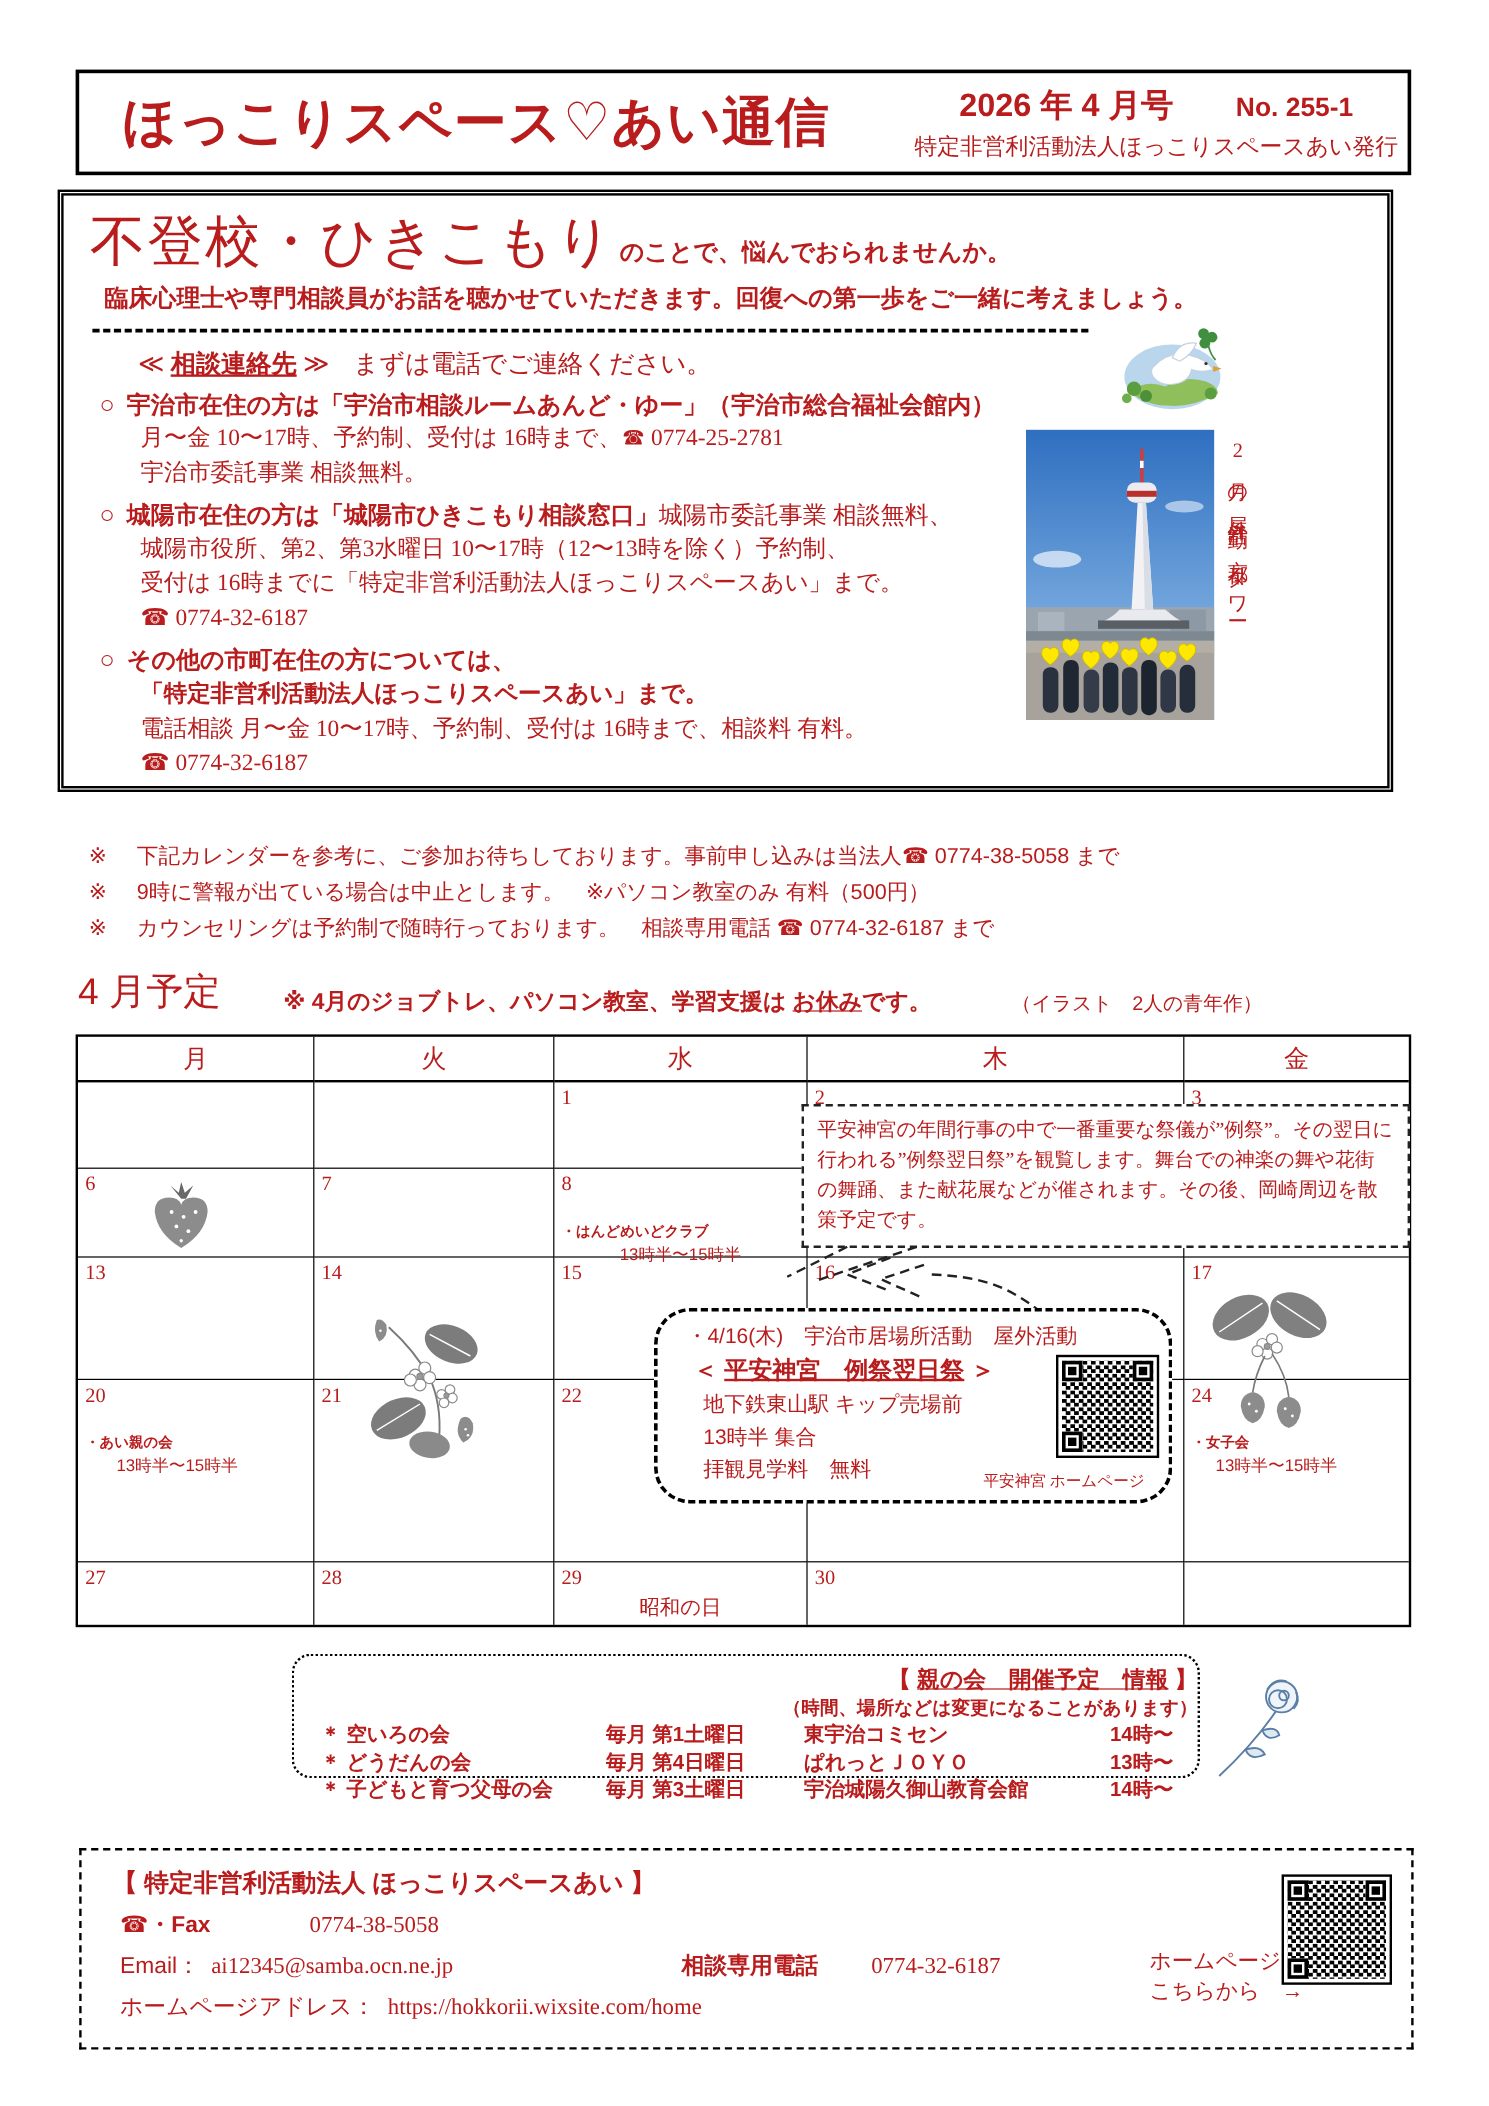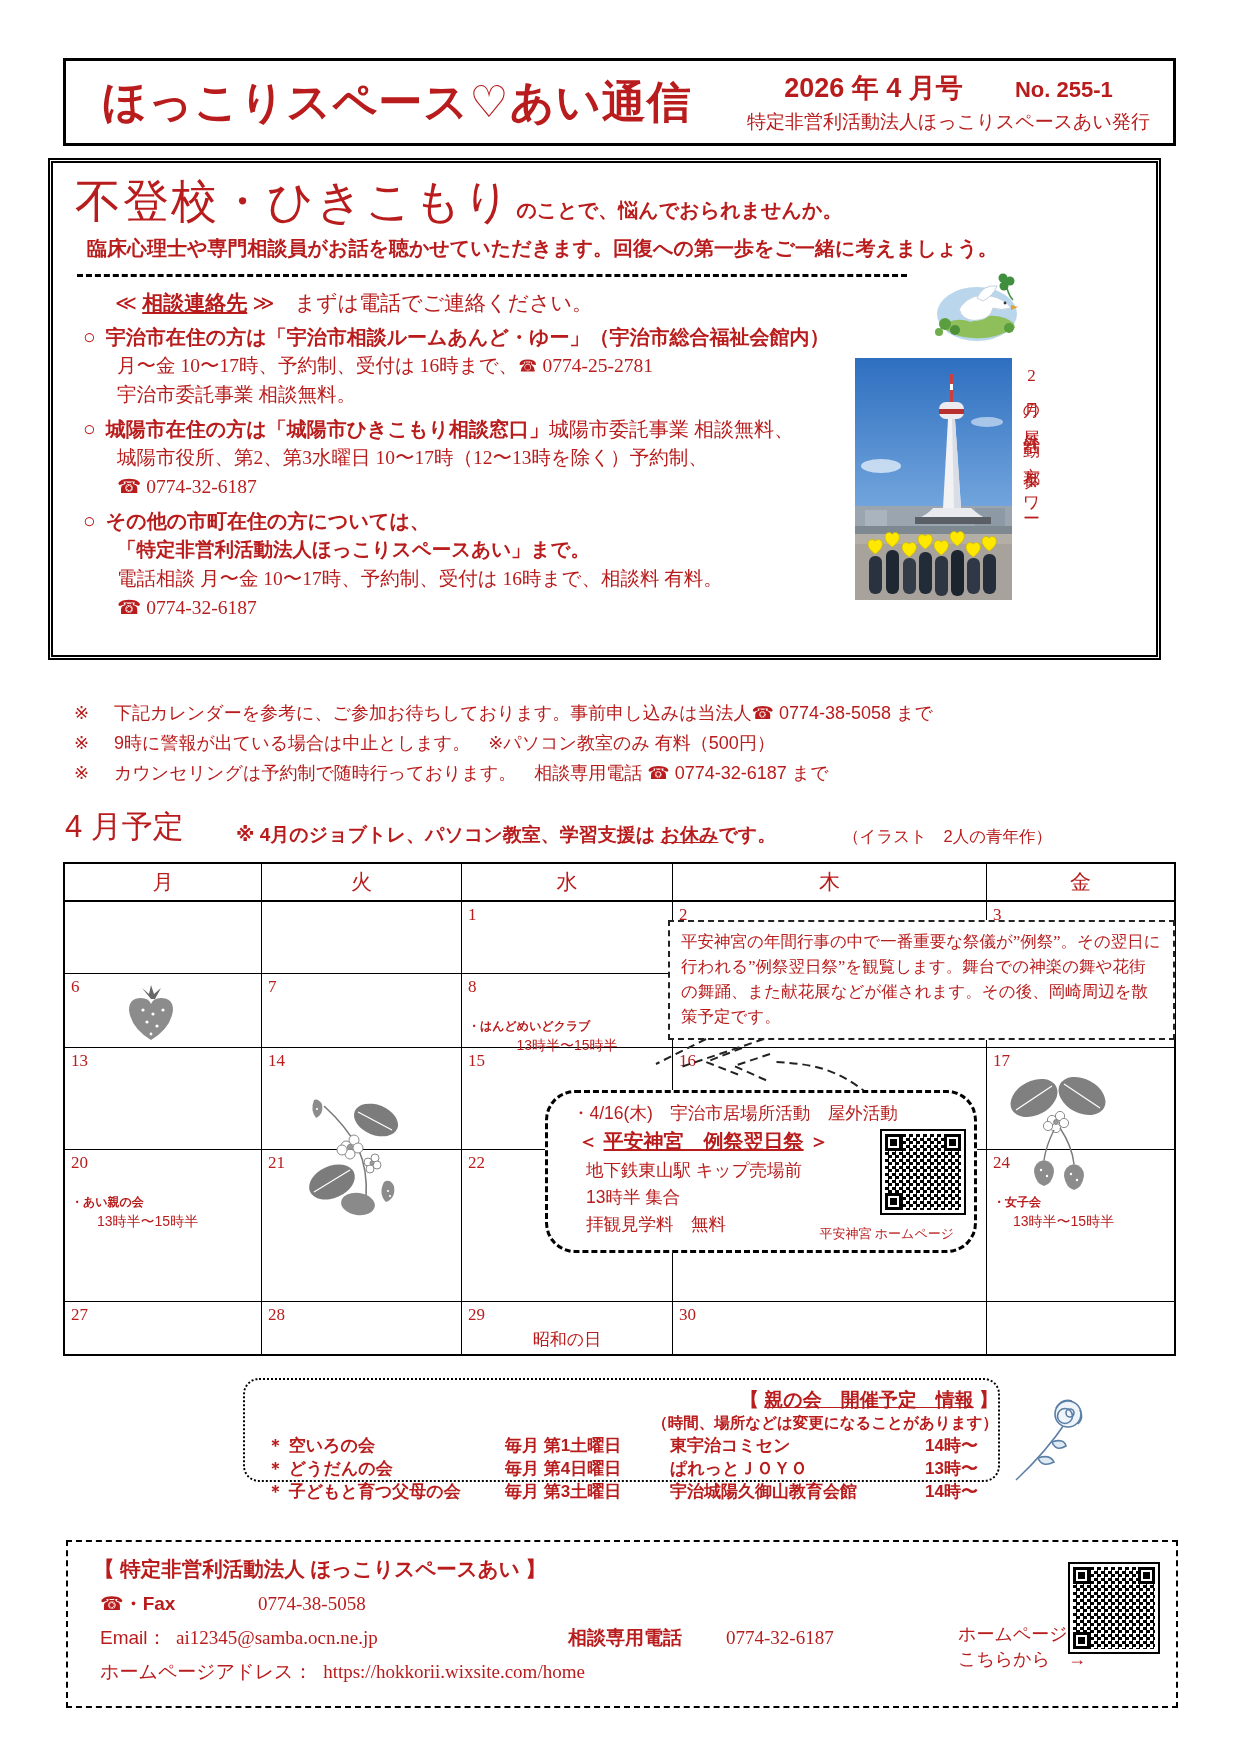--- a/index.html
+++ b/index.html
@@ -3,21 +3,21 @@
 <meta charset="utf-8">
 <style>
   * { margin:0; padding:0; box-sizing:border-box; }
   body { background:#e8e8e8; font-family:"Liberation Sans","DejaVu Sans",sans-serif; }
   .page { position:relative; width:1241px; height:1755px; background:#fff; margin:0 auto; color:#b91c1c; overflow:hidden; }
   .abs { position:absolute; }
 
   
   .header-box { left:63px; top:58px; width:1113px; height:88px; border:3px solid #000; display:flex; align-items:center; }
   .header-title { font-size:44px; font-weight:bold; margin-left:36px; letter-spacing:1px; }
-  .header-right { margin-left:auto; margin-right:23px; text-align:center; }
+  .header-right { margin-left:auto; margin-right:8px; text-align:center; }
   .header-issue-row { display:flex; align-items:baseline; gap:52px; justify-content:center; }
   .header-issue { font-size:27px; font-weight:bold; }
   .header-number { font-size:22px; font-weight:bold; }
   .header-publisher { font-size:19px; margin-top:3px; }
 
   
   .main-box { left:48px; top:158px; width:1113px; height:502px; border:5px double #000; padding:8px 0 16px 22px; }
   .headline-big { font-family:"Liberation Serif","DejaVu Serif",serif; font-size:46px; letter-spacing:2px; }
   .headline-small { font-size:20px; font-weight:bold; margin-left:4px; }
   .lead { font-size:20px; font-weight:bold; margin:2px 0 0 12px; }
@@ -135,20 +135,21 @@
         <div class="item-line">宇治市委託事業 相談無料。</div>
       </div>
 
       <div class="item">
         <div class="item-line1">
           <span class="item-marker">○</span>
           <span class="item-title">城陽市在住の方は「城陽市ひきこもり相談窓口」</span>
           <span class="item-title-suffix">城陽市委託事業 相談無料、</span>
         </div>
         <div class="item-line">城陽市役所、第2、第3水曜日 10〜17時（12〜13時を除く）予約制、</div>
+        <div class="item-line">受付は 16時までに「特定非営利活動法人ほっこりスペースあい」まで。</div>
         <div class="item-line">☎ 0774-32-6187</div>
       </div>
 
       <div class="item">
         <div class="item-line1">
           <span class="item-marker">○</span>
           <span class="item-title">その他の市町在住の方については、</span>
         </div>
         <div class="item-line bold">「特定非営利活動法人ほっこりスペースあい」まで。</div>
         <div class="item-line">電話相談 月〜金 10〜17時、予約制、受付は 16時まで、相談料 有料。</div>

